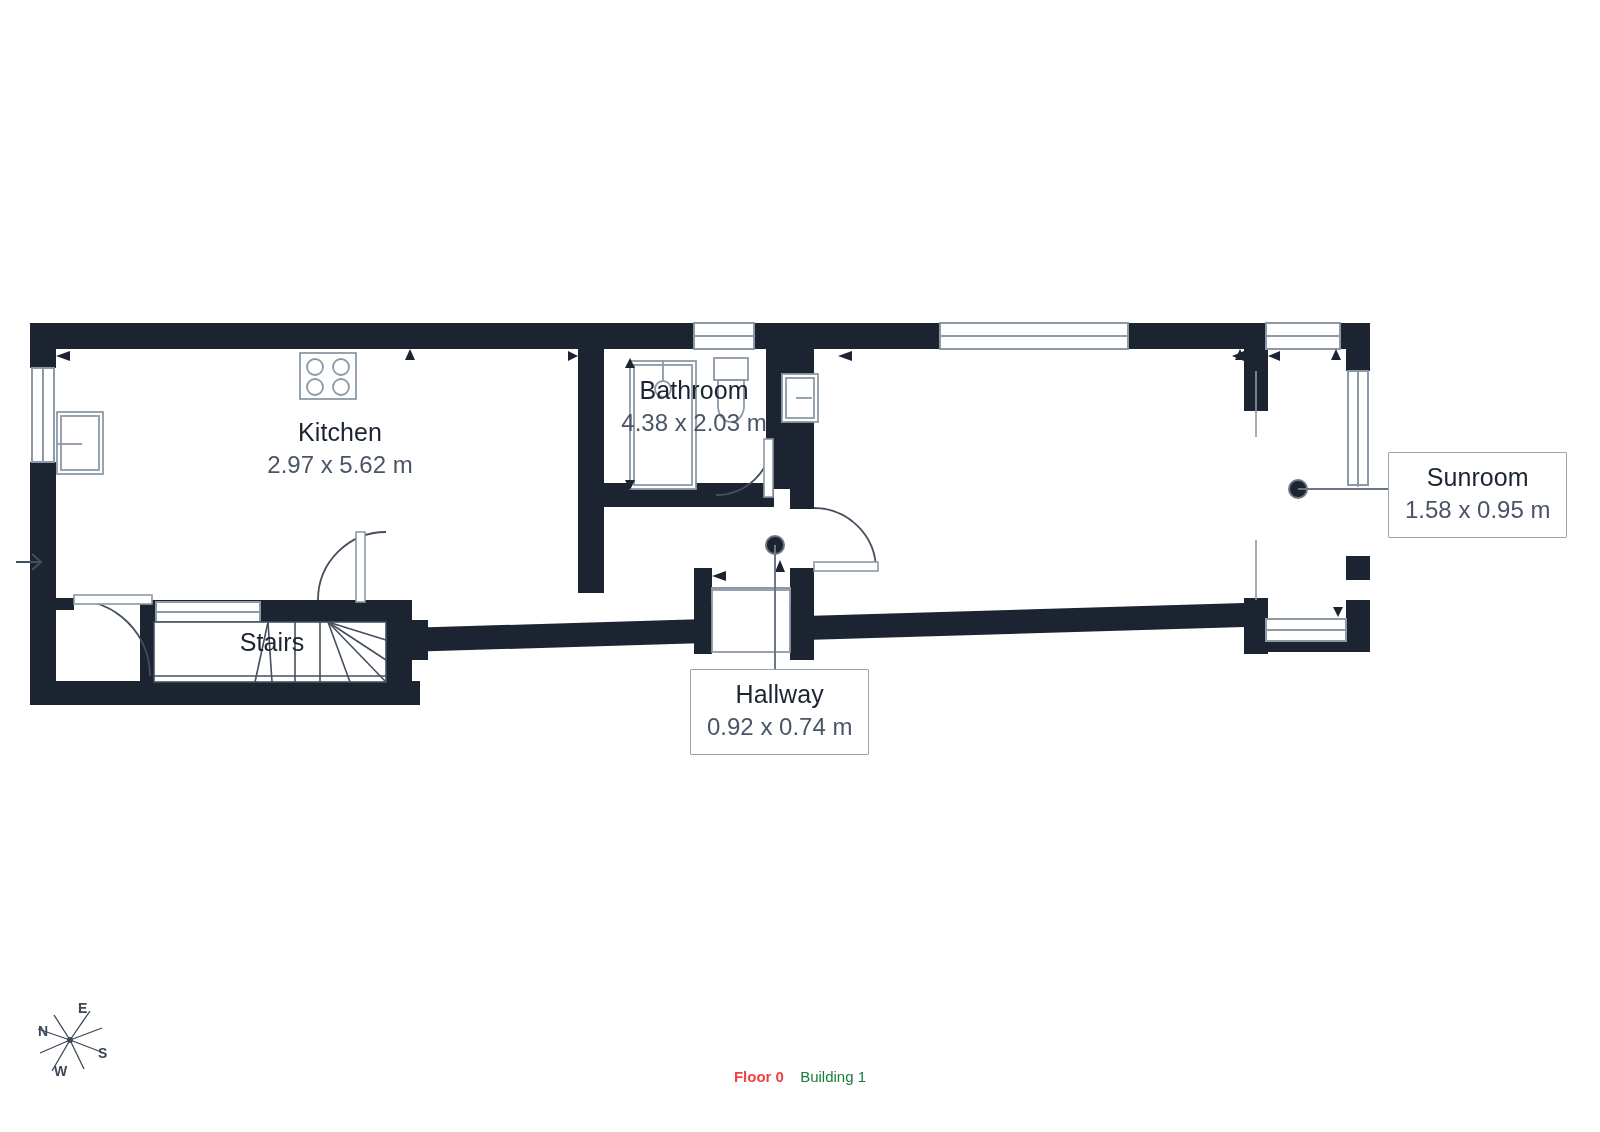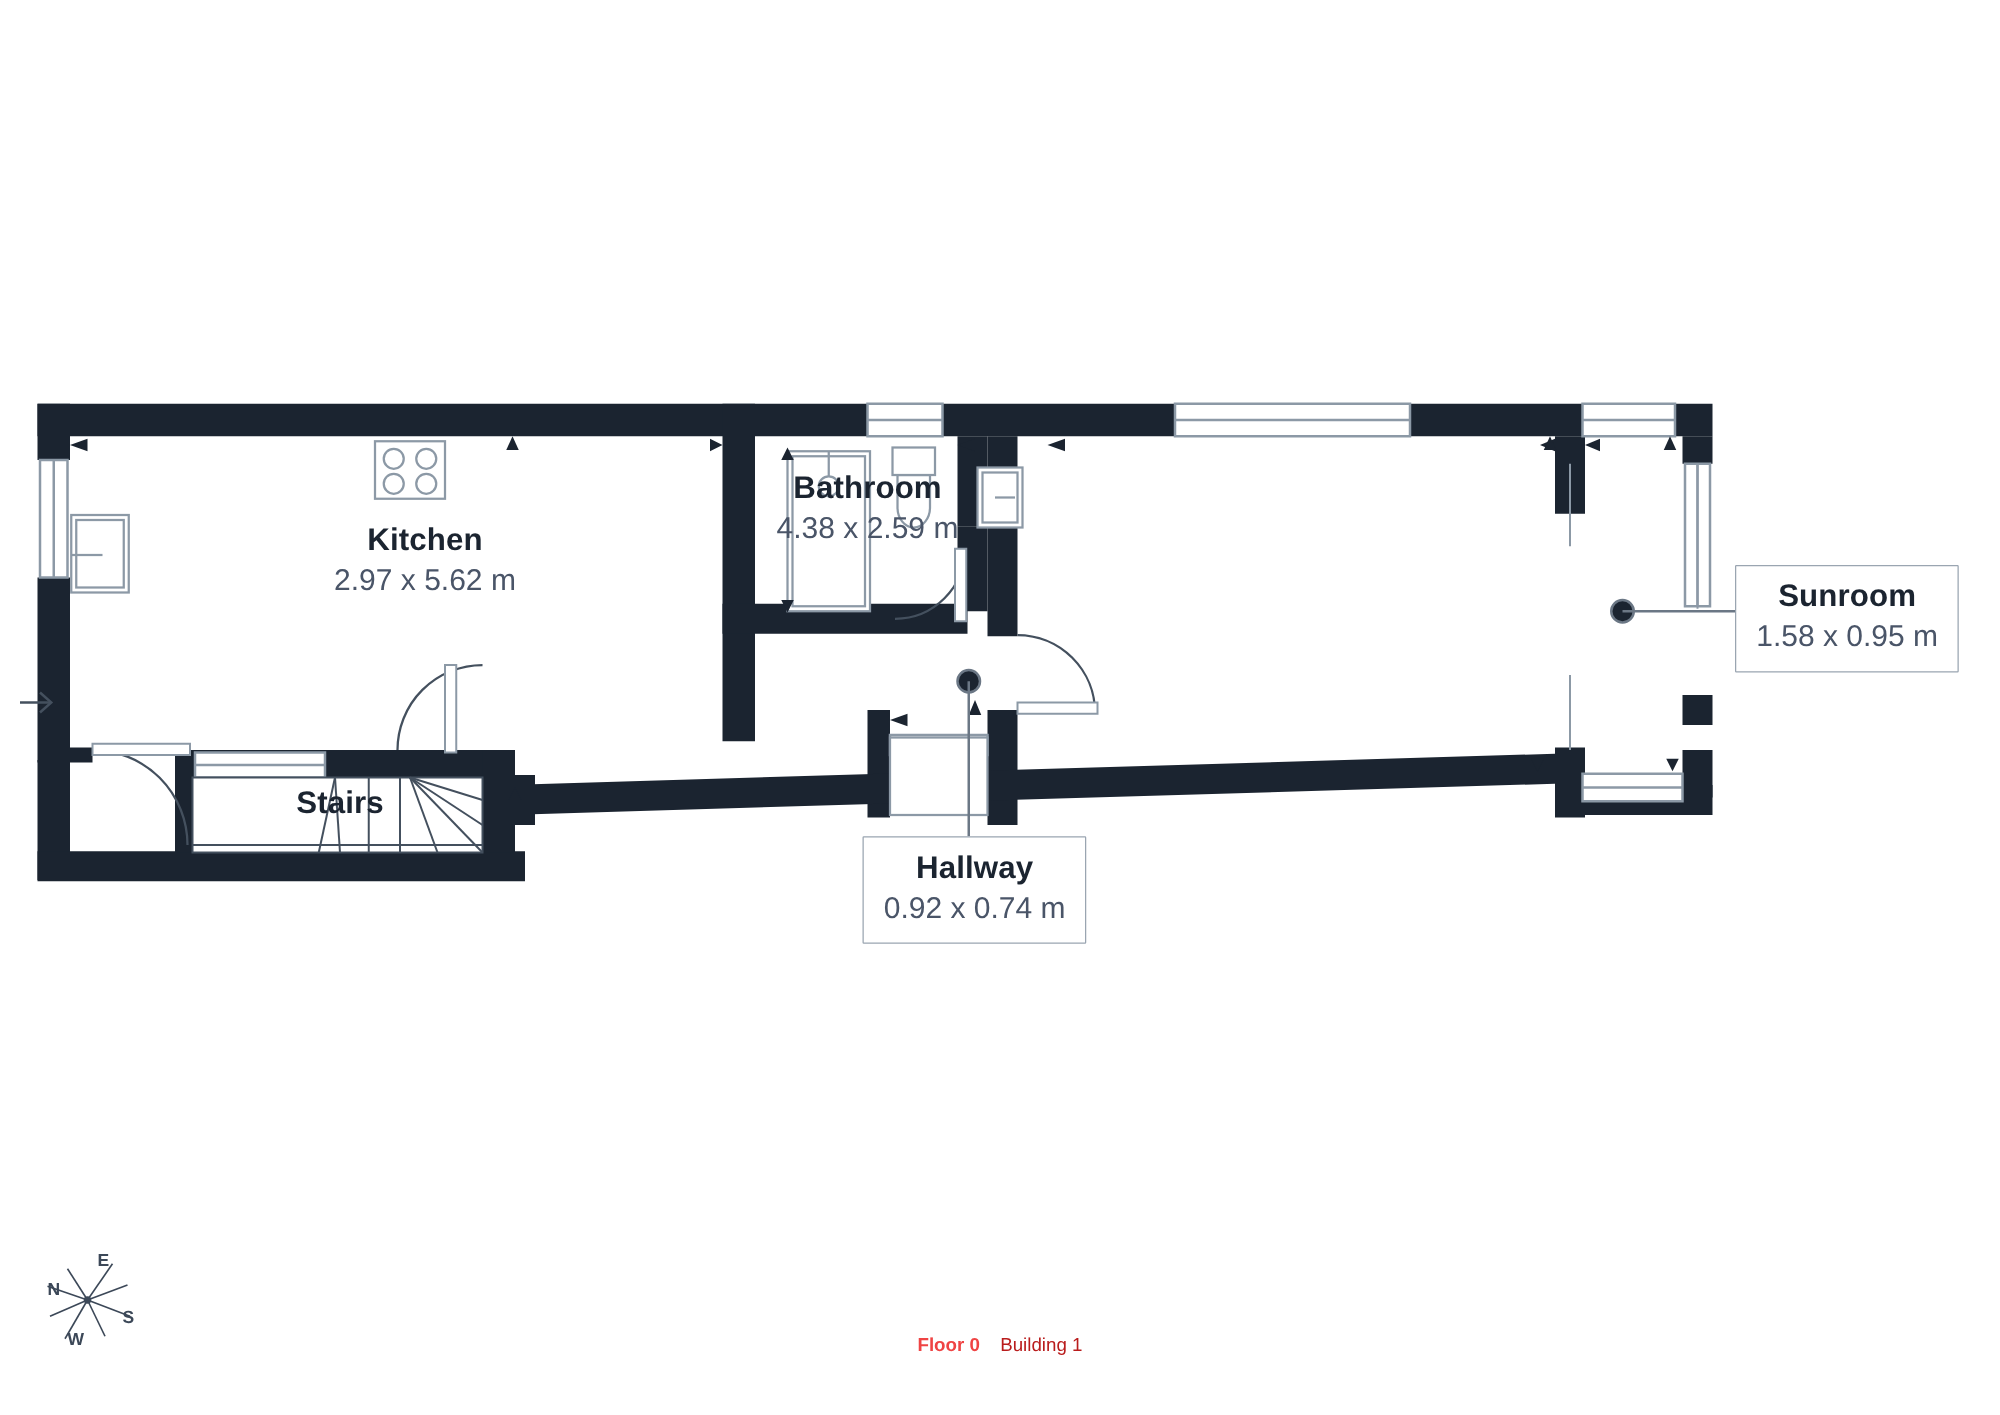--- a/index.html
+++ b/index.html
@@ -27,21 +27,21 @@
     height: 1132px;
     display: block;
   }
   .room-label {
     position: absolute;
     text-align: center;
     pointer-events: none;
     white-space: nowrap;
   }
   .room-name {
-    font-weight: bold;
+    font-weight: normal;
     font-size: 25px;
     color: #1b2430;
     letter-spacing: 0.1px;
     line-height: 1.15;
   }
   .room-dims {
     font-size: 24px;
     color: #4a5568;
     line-height: 1.25;
     margin-top: 3px;
@@ -74,21 +74,21 @@
     top: 1068px;
     width: 1600px;
     text-align: center;
     font-size: 15px;
   }
   .footer-floor {
     font-weight: bold;
     color: #ef4444;
   }
   .footer-building {
-    color: #b91c1c;
+    color: #15803d;
     margin-left: 12px;
   }
 </style>
 </head>
 <body>
 
 <div id="plan-root">
 
   <svg id="floorplan" viewBox="0 0 1600 1132">
 
@@ -259,21 +259,21 @@
 
   </svg>
 
   <div class="room-label" style="left:240px; top:418px; width:200px;">
     <div class="room-name">Kitchen</div>
     <div class="room-dims">2.97 x 5.62 m</div>
   </div>
 
   <div class="room-label" style="left:594px; top:376px; width:200px;">
     <div class="room-name">Bathroom</div>
-    <div class="room-dims">4.38 x 2.59 m</div>
+    <div class="room-dims">4.38 x 2.03 m</div>
   </div>
 
 
   <div class="callout" style="left:1388px; top:452px;">
     <div class="room-name">Sunroom</div>
     <div class="room-dims">1.58 x 0.95 m</div>
   </div>
 
   <div class="callout" style="left:690px; top:669px;">
     <div class="room-name">Hallway</div>

